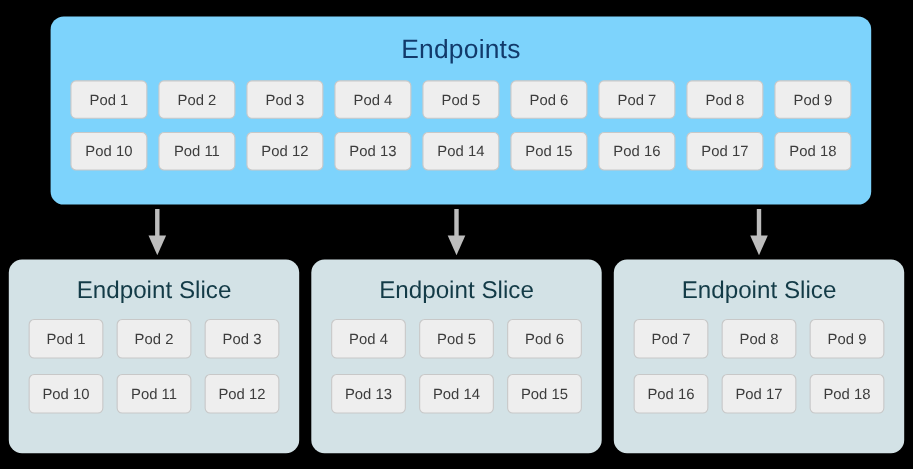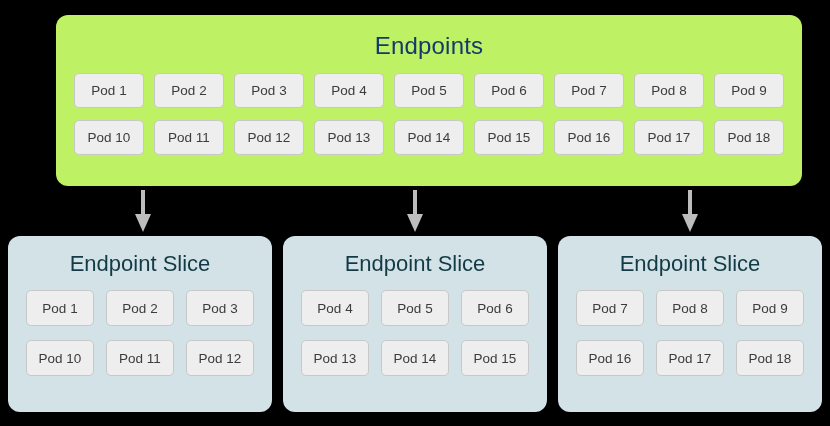--- a/index.html
+++ b/index.html
@@ -15,25 +15,25 @@
   #diagram {
     position: relative;
     width: 830px;
     height: 426px;
     background: #000000;
   }
 
   
   .endpoints-box {
     position: absolute;
-    left: 56px;
+    left: 46px;
     top: 15px;
     width: 746px;
     height: 171px;
-    background: #bef264;
+    background: #7dd3fc;
     border-radius: 12px;
   }
 
   .endpoints-title {
     width: 100%;
     text-align: center;
     font-size: 24px;
     font-weight: 400;
     color: #123a6b;
     letter-spacing: 0.2px;

